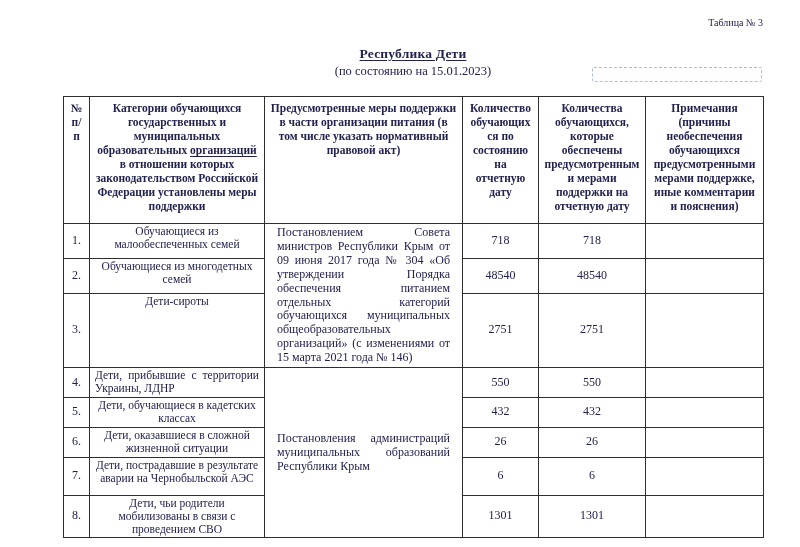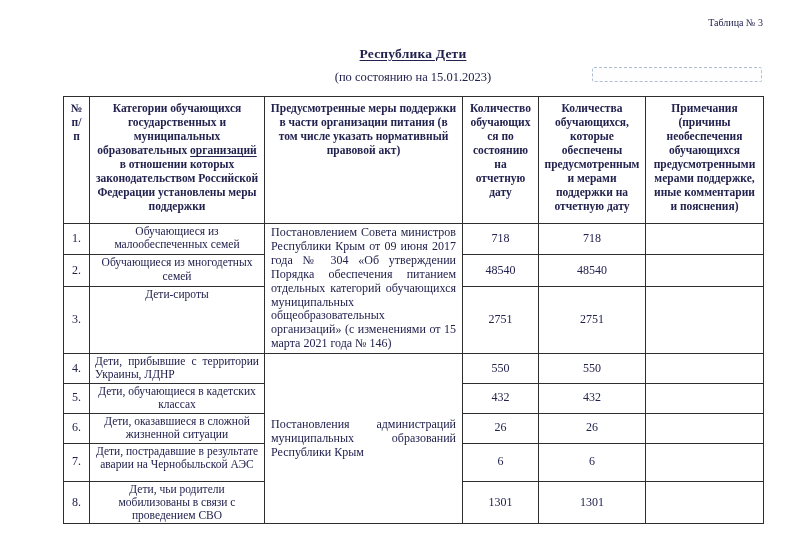--- a/index.html
+++ b/index.html
@@ -15,21 +15,21 @@
   .corner-label{
     position:absolute;top:17px;right:0;
     font-size:10px;text-align:right;
   }
   .title-block{position:absolute;top:46px;left:0;width:700px;text-align:center;}
   .doc-title{
     font-size:13.5px;font-weight:bold;
     text-decoration:underline;text-underline-offset:2px;
     letter-spacing:.2px;
   }
-  .doc-subtitle{font-size:12.5px;margin-top:8px;}
+  .doc-subtitle{font-size:12.5px;margin-top:2px;}
   .field-box{
     position:absolute;top:67px;right:1px;width:170px;height:15px;
     border:1px dashed #aebfd4;background:#fefeff;border-radius:2px;
     box-sizing:border-box;
   }
   table.main{
     position:absolute;left:0;top:96px;
     border-collapse:collapse;table-layout:fixed;
     width:700px;
   }
@@ -46,21 +46,21 @@
     padding-top:4px !important;
   }
   td{font-size:11.5px;line-height:1.15;}
   .preline{white-space:pre-line;}
   .num-cell{text-align:center;vertical-align:middle;font-size:12px;}
   .cat-cell{text-align:center;vertical-align:top;}
   .cat-justify{text-align:justify;text-align-last:left;}
   .measures-cell{
     font-size:12px;line-height:1.16;
     text-align:justify;vertical-align:top;
-    padding:2px 6px !important;
+    padding:2px 12px !important;
   }
   .measures-mid{vertical-align:middle;}
   .val-cell{text-align:center;vertical-align:middle;font-size:12px;}
   .note-cell{vertical-align:middle;}
   .u{text-decoration:underline;text-underline-offset:2px;margin-top:6px;}
   tr.h-head{height:127px;}
   tr.h30{height:30px;}
   tr.h28{height:28px;}
   tr.h64{height:64px;}
   tr.h38{height:38px;}

